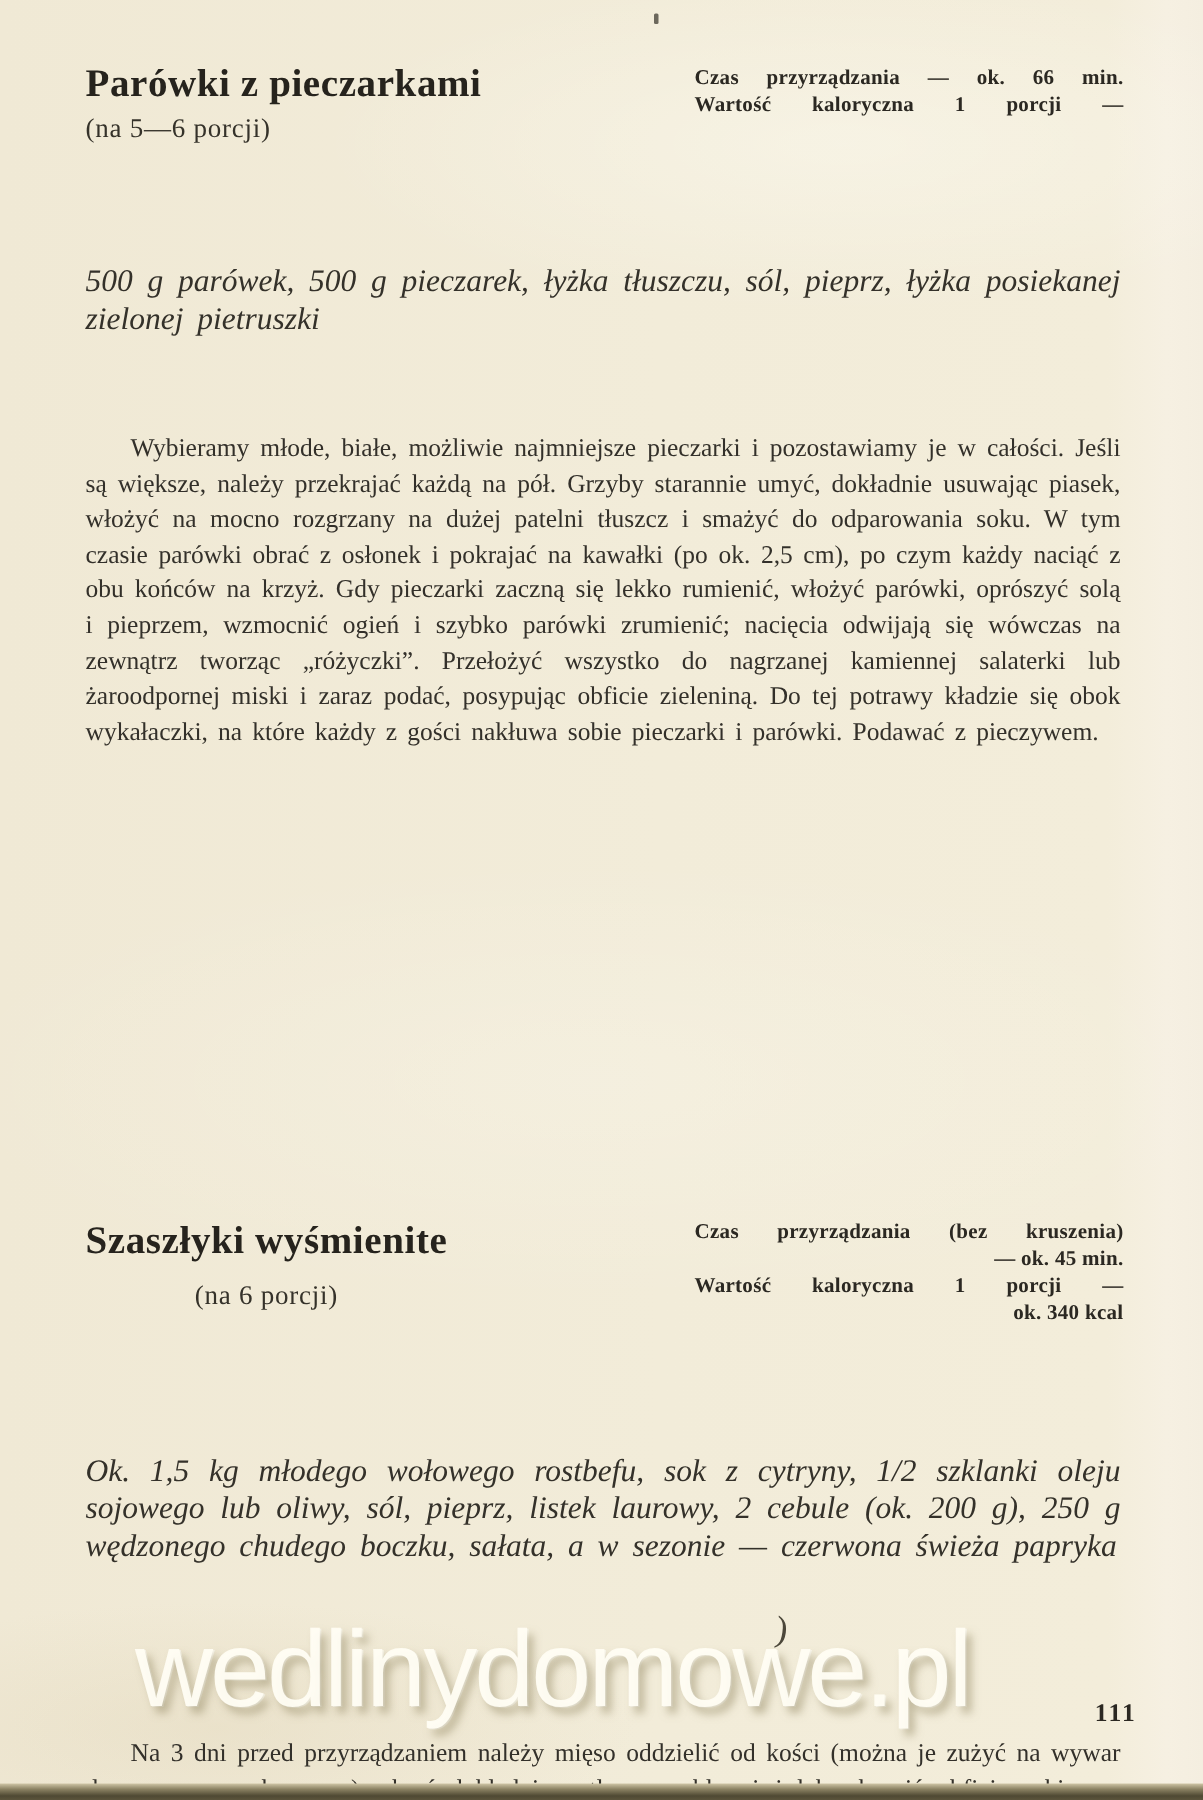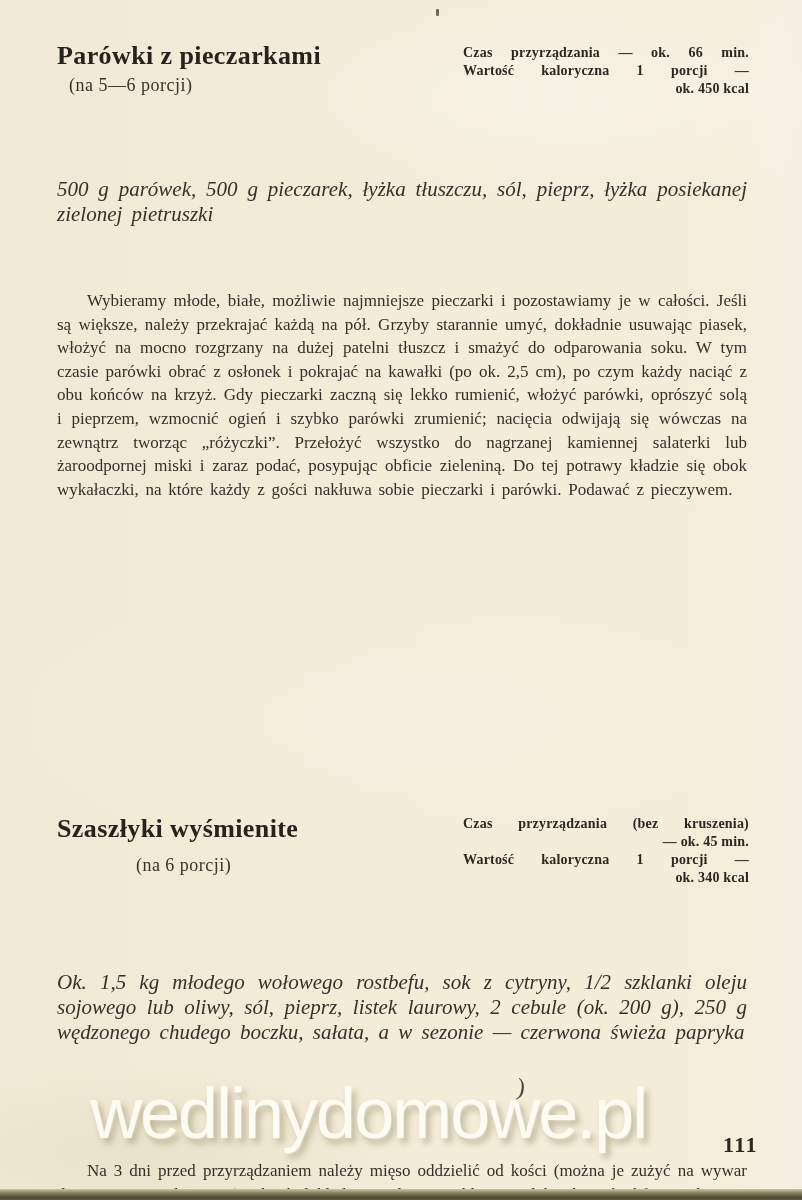--- a/index.html
+++ b/index.html
@@ -20,21 +20,21 @@
       radial-gradient(ellipse 400px 120px at 18% 96%, rgba(222,210,180,.35), transparent 70%),
       radial-gradient(ellipse 500px 160px at 70% 8%, rgba(255,255,248,.35), transparent 70%),
       radial-gradient(ellipse 600px 200px at 50% 60%, rgba(255,255,250,.18), transparent 75%);
     pointer-events:none;
   }
   .abs{position:absolute;}
   .header-row{left:57px;width:692px;display:flex;justify-content:space-between;align-items:flex-start;gap:14px;}
   .title{
     font-size:26px;font-weight:bold;color:#26231d;letter-spacing:.4px;line-height:28px;
   }
-  .servings{font-size:18px;color:#35322a;margin-top:5px;letter-spacing:.5px;margin-left:12px;}
+  .servings{font-size:18px;color:#35322a;margin-top:5px;letter-spacing:.5px;}
   .infoblock{width:286px;font-weight:bold;font-size:14px;line-height:18px;color:#2b2822;letter-spacing:.2px;}
   .jline{text-align:justify;text-align-last:justify;}
   .rline{text-align:right;}
   .ingredients{
     left:57px;width:690px;font-style:italic;font-size:21px;line-height:25px;
     text-align:justify;word-spacing:4px;color:#34312a;
   }
   .body-par{
     left:57px;width:690px;font-size:17px;line-height:23.6px;
     text-align:justify;text-indent:30px;word-spacing:2.5px;color:#33302a;
@@ -42,21 +42,21 @@
   .watermark{
     left:90px;top:1072px;width:700px;
     font-family:"Liberation Sans", sans-serif;
     font-weight:normal;font-size:72px;letter-spacing:-2px;
     color:rgba(255,253,243,.95);
     text-shadow:4px 5px 6px rgba(150,138,102,.55), 1px 1px 0 rgba(255,255,250,.6);
     z-index:1;white-space:nowrap;
   }
   .content{position:relative;z-index:2;}
   .page-number{
-    right:44px;top:1132px;font-size:22px;font-weight:bold;color:#2b2822;letter-spacing:1.5px;z-index:3;
+    right:44px;top:1132px;font-size:17px;font-weight:bold;color:#2b2822;letter-spacing:1.5px;z-index:3;
   }
   .stray-mark{
     left:517px;top:1074px;font-size:24px;color:#4c473a;z-index:3;transform:rotate(8deg);
   }
   .speck{
     left:436px;top:9px;width:3px;height:7px;background:#4a463c;border-radius:1px;z-index:3;opacity:.8;
   }
   .bottom-edge{
     left:0;top:1189px;width:802px;height:11px;
     background:linear-gradient(180deg,#cfc5a6 0%, #8a8162 35%, #4f4933 75%, #5b543c 100%);
@@ -71,21 +71,20 @@
   <div class="abs watermark">wedlinydomowe.pl</div>
 
   <div class="abs header-row content" style="top:42px;">
     <div>
       <div class="title">Parówki z pieczarkami</div>
       <div class="servings">(na 5—6 porcji)</div>
     </div>
     <div class="infoblock" style="margin-top:2px;">
       <div class="jline">Czas przyrządzania — ok. 66 min.</div>
       <div class="jline">Wartość kaloryczna 1 porcji —</div>
-      <div class="rline">ok. 450 kcal</div>
     </div>
   </div>
 
   <div class="abs ingredients content" style="top:121px;">500 g parówek, 500 g pieczarek, łyżka tłuszczu, sól, pieprz, łyżka posiekanej zielonej pietruszki</div>
 
   <div class="abs body-par content" style="top:183px;">Wybieramy młode, białe, możliwie najmniejsze pieczarki i pozostawiamy je w całości. Jeśli są większe, należy przekrajać każdą na pół. Grzyby starannie umyć, dokładnie usuwając piasek, włożyć na mocno rozgrzany na dużej patelni tłuszcz i smażyć do odparowania soku. W tym czasie parówki obrać z osłonek i pokrajać na kawałki (po ok. 2,5 cm), po czym każdy naciąć z obu końców na krzyż. Gdy pieczarki zaczną się lekko rumienić, włożyć parówki, oprószyć solą i pieprzem, wzmocnić ogień i szybko parówki zrumienić; nacięcia odwijają się wówczas na zewnątrz tworząc „różyczki”. Przełożyć wszystko do nagrzanej kamiennej salaterki lub żaroodpornej miski i zaraz podać, posypując obficie zieleniną. Do tej potrawy kładzie się obok wykałaczki, na które każdy z gości nakłuwa sobie pieczarki i parówki. Podawać z pieczywem.</div>
 
   <div class="abs header-row content" style="top:497px;">
     <div>
       <div class="title">Szaszłyki wyśmienite</div>

